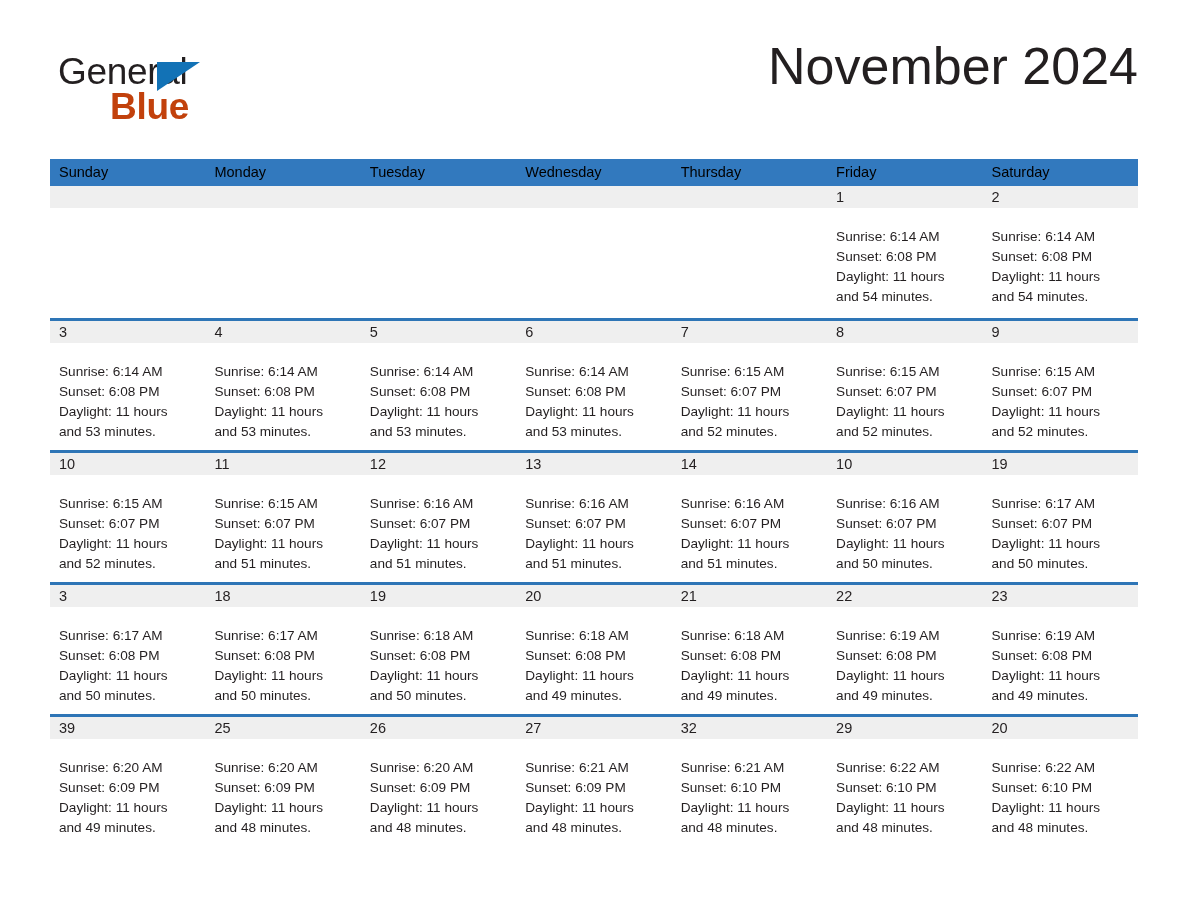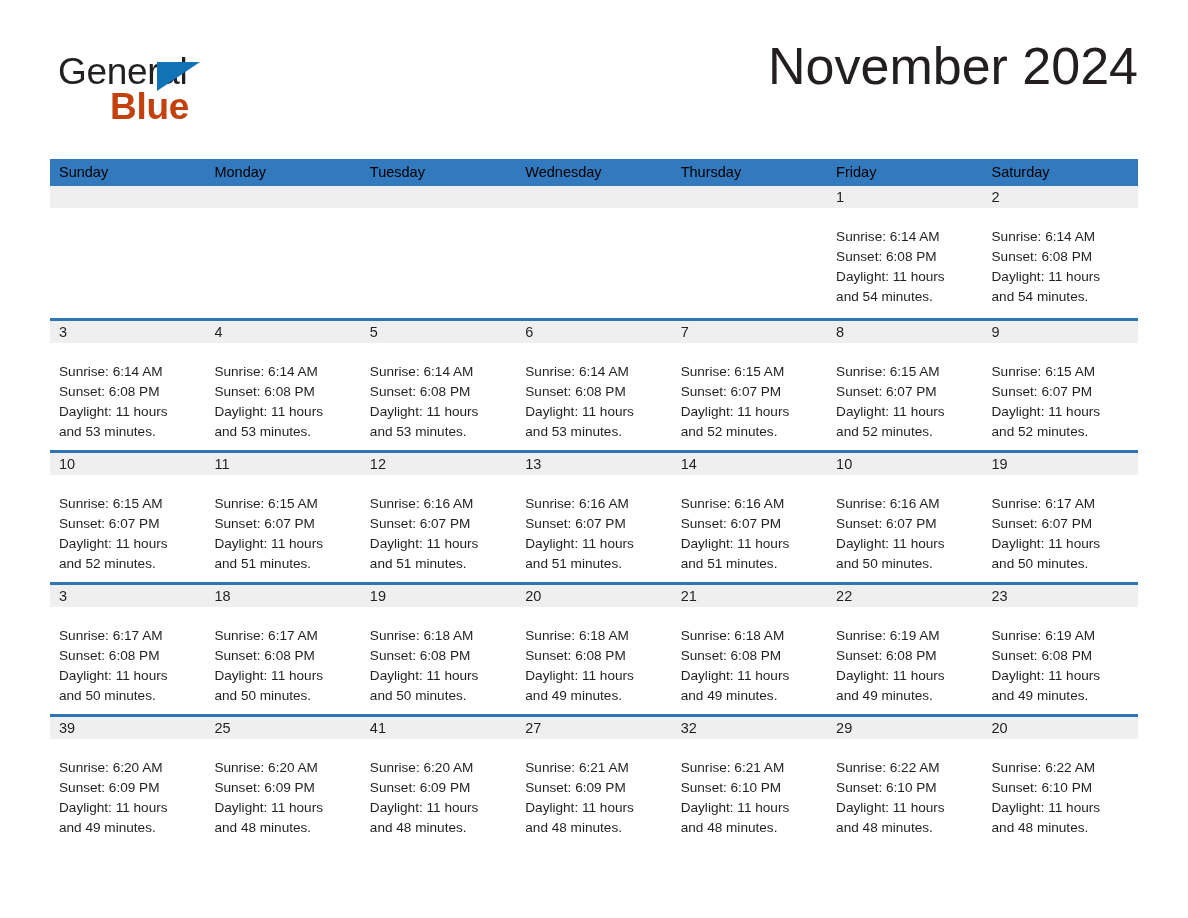--- a/index.html
+++ b/index.html
@@ -488,21 +488,21 @@
             </div>
             <div class="day-body">
               <div class="day-line">Sunrise: 6:20 AM</div>
               <div class="day-line">Sunset: 6:09 PM</div>
               <div class="day-line">Daylight: 11 hours</div>
               <div class="day-line">and 48 minutes.</div>
             </div>
           </div>
           <div class="day-cell">
             <div class="day-num-band">
-              <div class="day-num">41</div>
+              <div class="day-num">26</div>
             </div>
             <div class="day-body">
               <div class="day-line">Sunrise: 6:20 AM</div>
               <div class="day-line">Sunset: 6:09 PM</div>
               <div class="day-line">Daylight: 11 hours</div>
               <div class="day-line">and 48 minutes.</div>
             </div>
           </div>
           <div class="day-cell">
             <div class="day-num-band">

